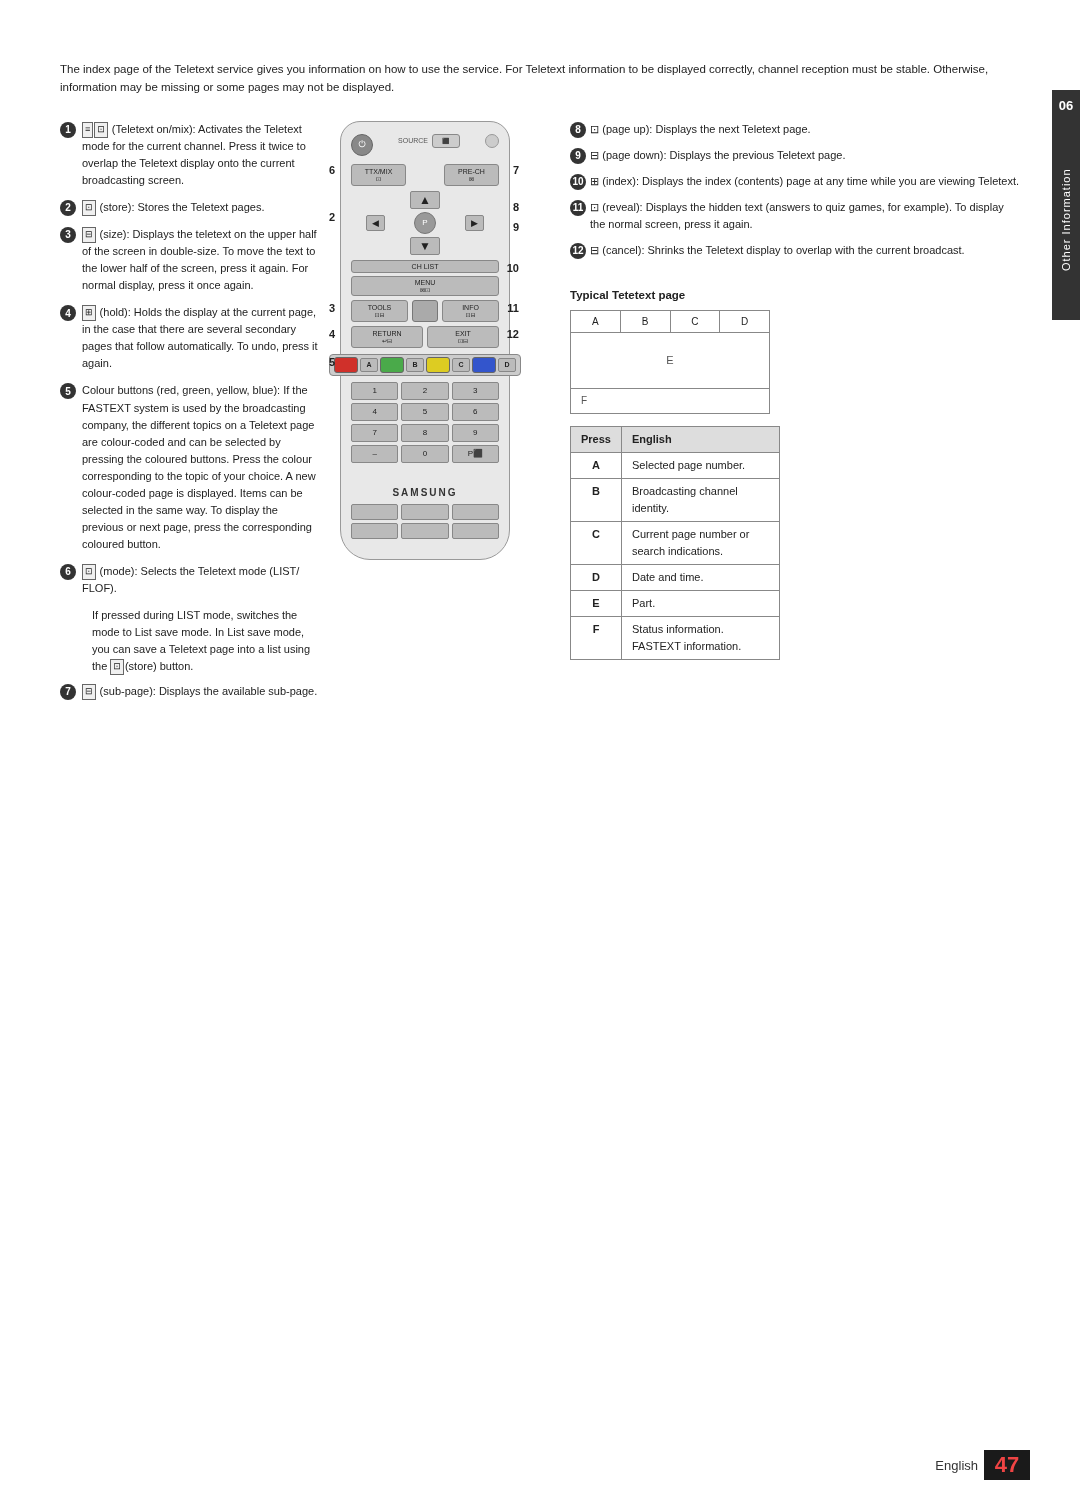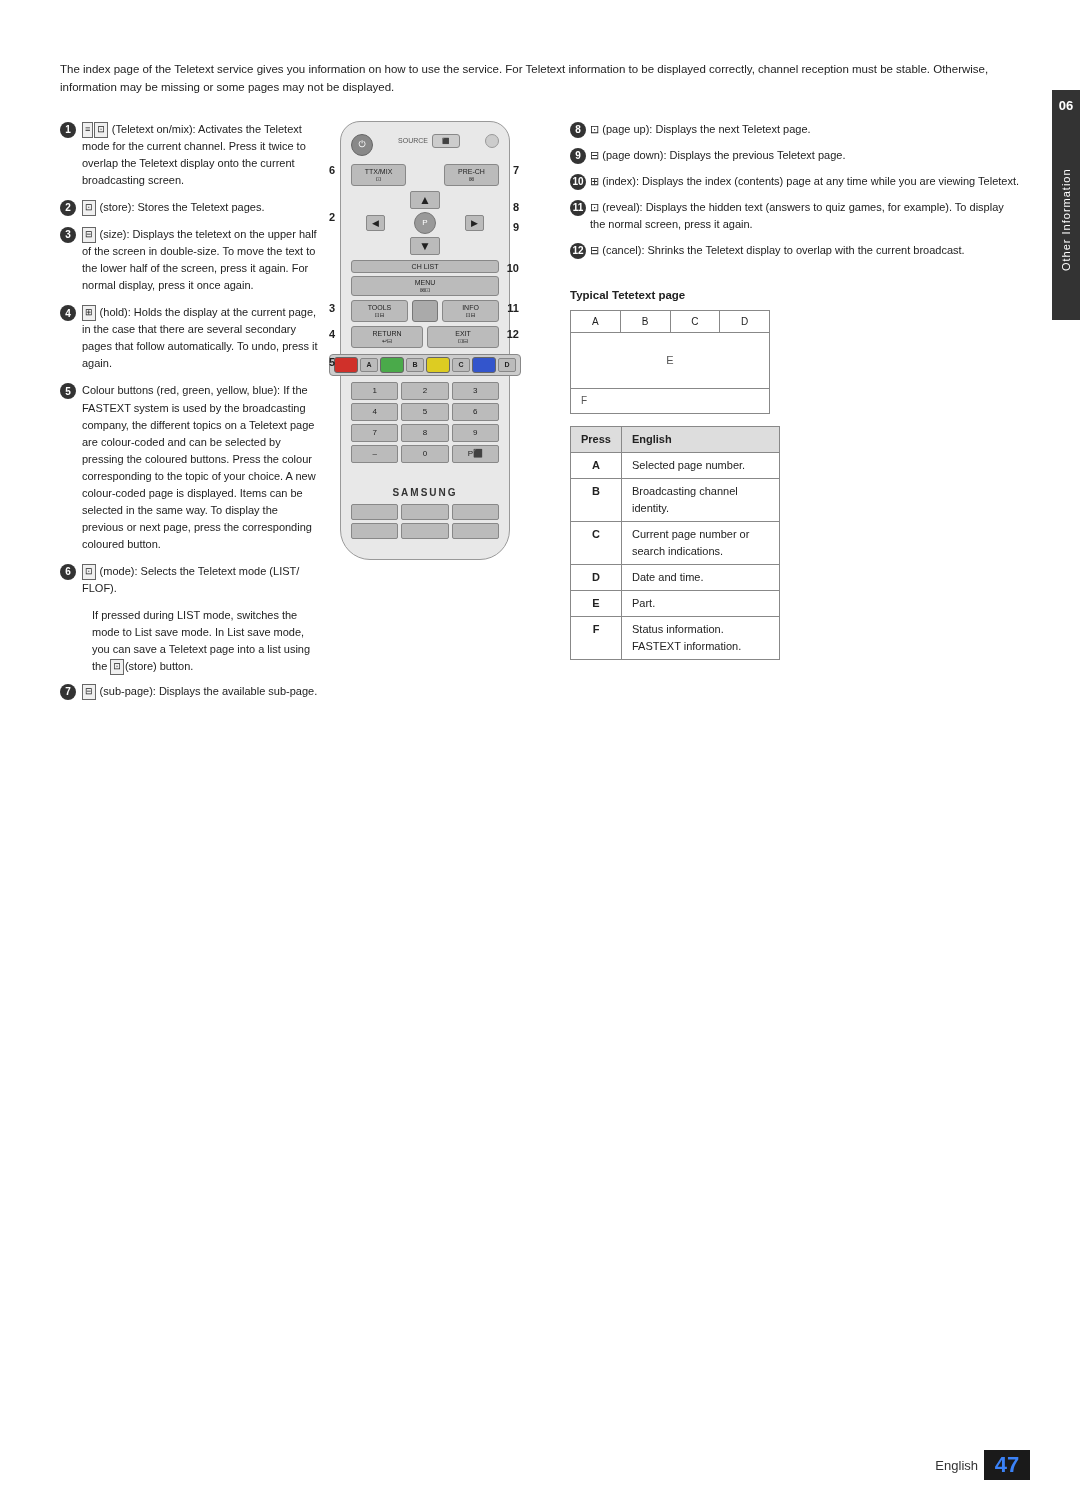--- a/index.html
+++ b/index.html
@@ -334,21 +334,21 @@
       right: 50px;
       display: flex;
       align-items: center;
       gap: 6px;
       font-size: 13px;
       color: #333;
     }
 
     .page-number {
       background: #1a1a1a;
-      color: #3b82f6;
+      color: #ef4444;
       font-size: 22px;
       font-weight: bold;
       padding: 2px 4px;
       min-width: 46px;
       text-align: center;
     }
 
     .typical-label {
       font-weight: bold;
       font-size: 11.5px;

